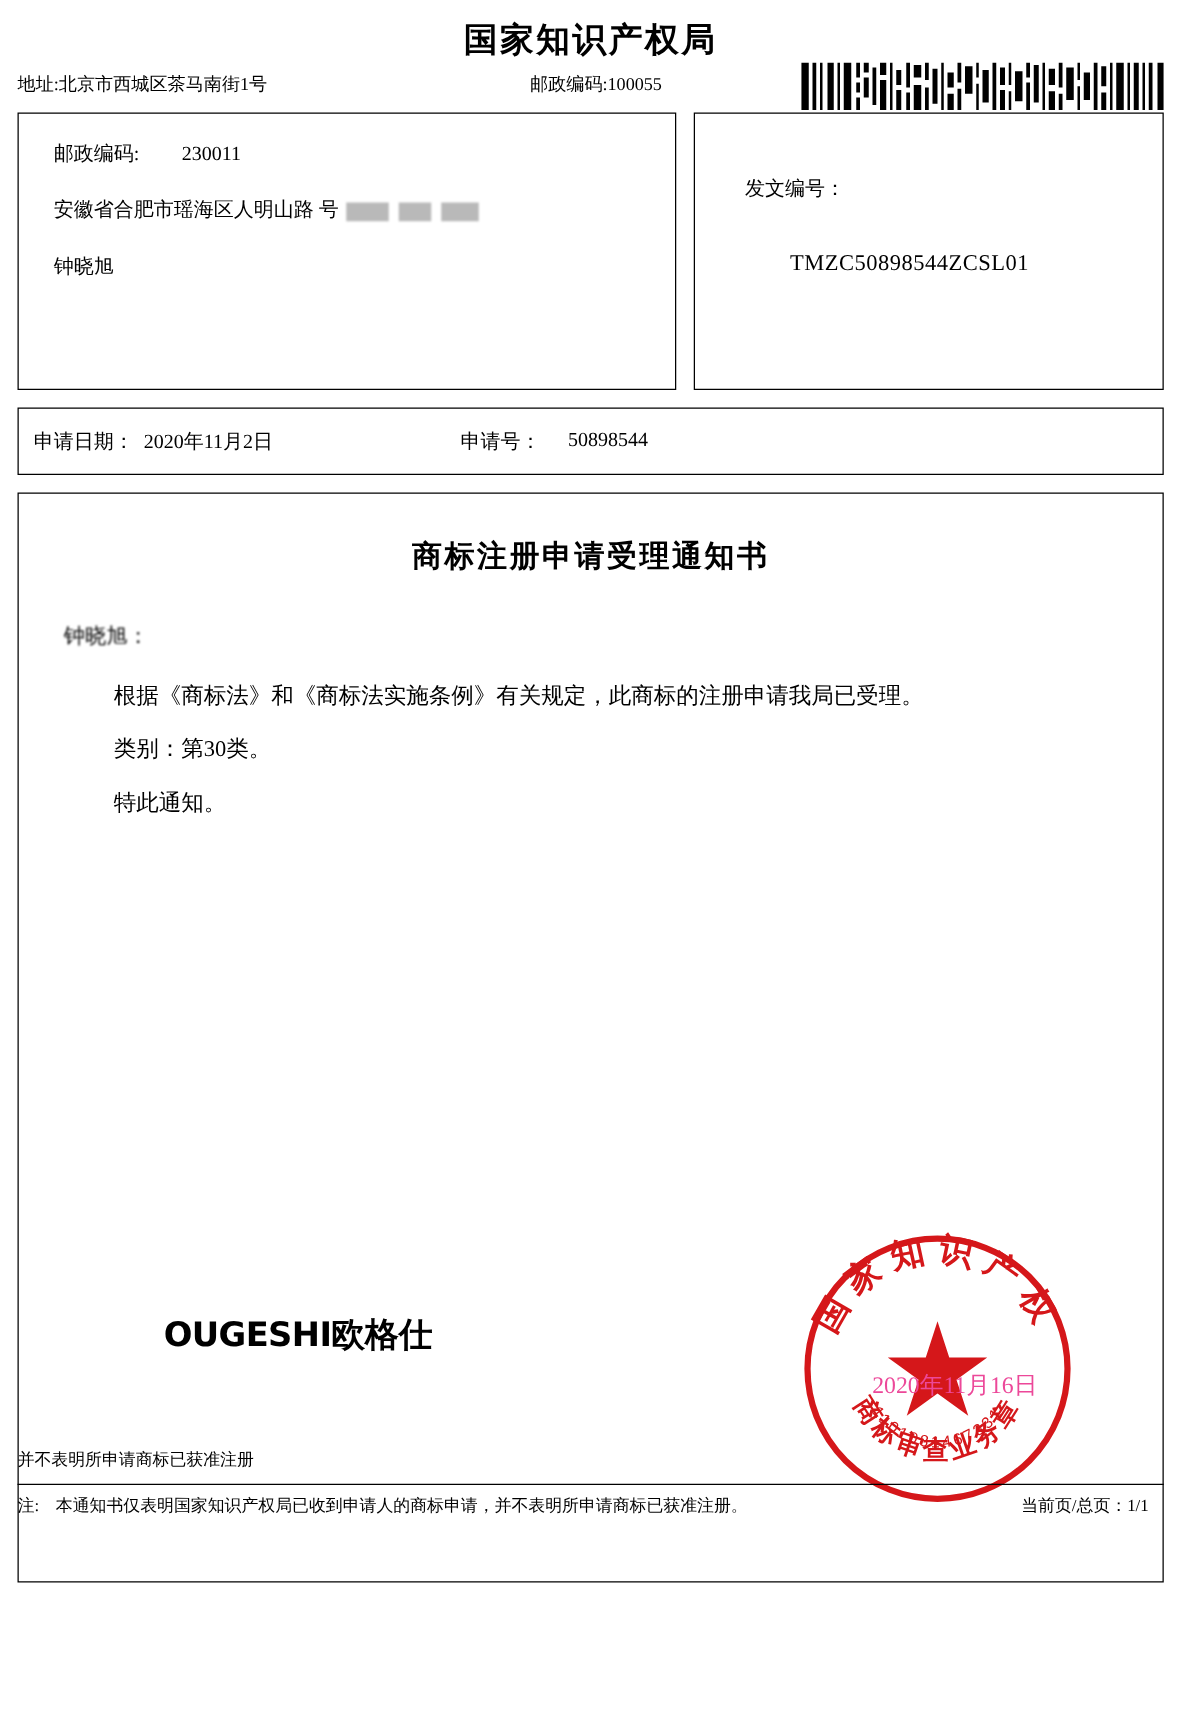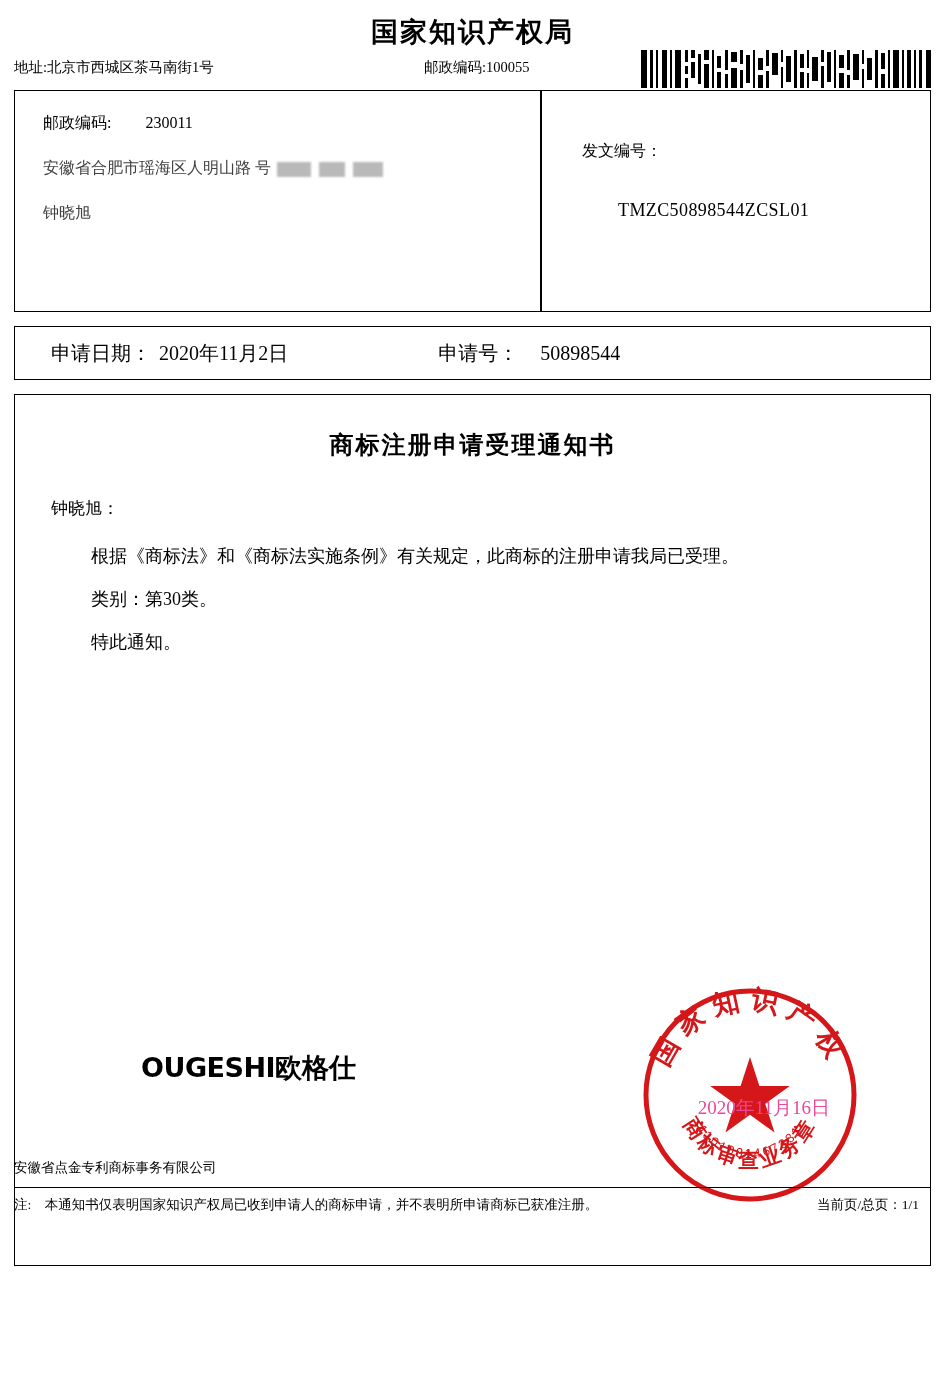--- a/index.html
+++ b/index.html
@@ -56,37 +56,37 @@
     height: 38px;
   }
 
   
   .box {
     border: 1.5px solid #000;
     box-sizing: border-box;
   }
   .top-boxes {
     display: flex;
-    gap: 0;
+    gap: 14px;
     margin-top: 4px;
     height: 222px;
   }
   .addr-box {
     width: 527px;
     position: relative;
     padding: 22px 0 0 28px;
     font-size: 16px;
   }
   .addr-box .line {
     margin-bottom: 24px;
     white-space: nowrap;
   }
   .zip-label { margin-right: 30px; }
   .redacted {
-    color: #404040;
+    color: #000000;
     filter: blur(0.6px);
   }
   .redact-blk {
     display: inline-block;
     background: #b9b9b9;
     height: 15px;
     vertical-align: middle;
     margin: 0 2px;
     filter: blur(1px);
   }
@@ -101,22 +101,22 @@
     font-size: 18px;
     padding-left: 36px;
     letter-spacing: 0.4px;
   }
 
   .apply-box {
     margin-top: 14px;
     height: 54px;
     display: flex;
     align-items: center;
-    font-size: 20px;
-    padding-left: 36px;
+    font-size: 16px;
+    padding-left: 12px;
   }
   .apply-box .f-label { margin-right: 8px; }
   .apply-date-val { margin-right: 150px; }
   .apply-no-label { margin-right: 22px; }
 
   .main-box {
     margin-top: 14px;
     height: 872px;
     position: relative;
     padding: 0;
@@ -139,21 +139,21 @@
     font-size: 18px;
     margin-left: 76px;
     margin-top: 14px;
     line-height: 1.6;
   }
   .body-p.first { margin-top: 22px; }
 
   
   .logo {
     position: absolute;
-    left: 126px;
+    left: 116px;
     top: 655px;
     font-family: "DejaVu Sans", sans-serif;
     font-weight: bold;
     font-size: 27px;
     letter-spacing: -0.5px;
   }
   .logo .cn {
     font-family: "Liberation Serif", serif;
     font-weight: bold;
     letter-spacing: 0;
@@ -337,21 +337,21 @@
           <textPath href="#numArc" startOffset="50%" text-anchor="middle">1101081467331</textPath>
         </text>
         <polygon fill="#d5171a" points="110,72 119.4,100.9 149.8,100.9 125.2,118.7 134.6,147.6 110,129.8 85.4,147.6 94.8,118.7 70.2,100.9 100.6,100.9"></polygon>
       </svg>
     </div>
 
     <div class="seal-date">2020年11月16日</div>
   </div>
 
   <div class="footer">
-    <div class="agency">安徽省点金专利商标事务有限公司</div>
+    <div class="agency">并不表明所申请商标已获准注册</div>
     <div class="foot-rule"></div>
     <div class="foot-note">
       <span class="note-label">注:</span>
       <span>本通知书仅表明国家知识产权局已收到申请人的商标申请，并不表明所申请商标已获准注册。</span>
       <span class="foot-pages">当前页/总页：1/1</span>
     </div>
   </div>
 
 </div>
 

